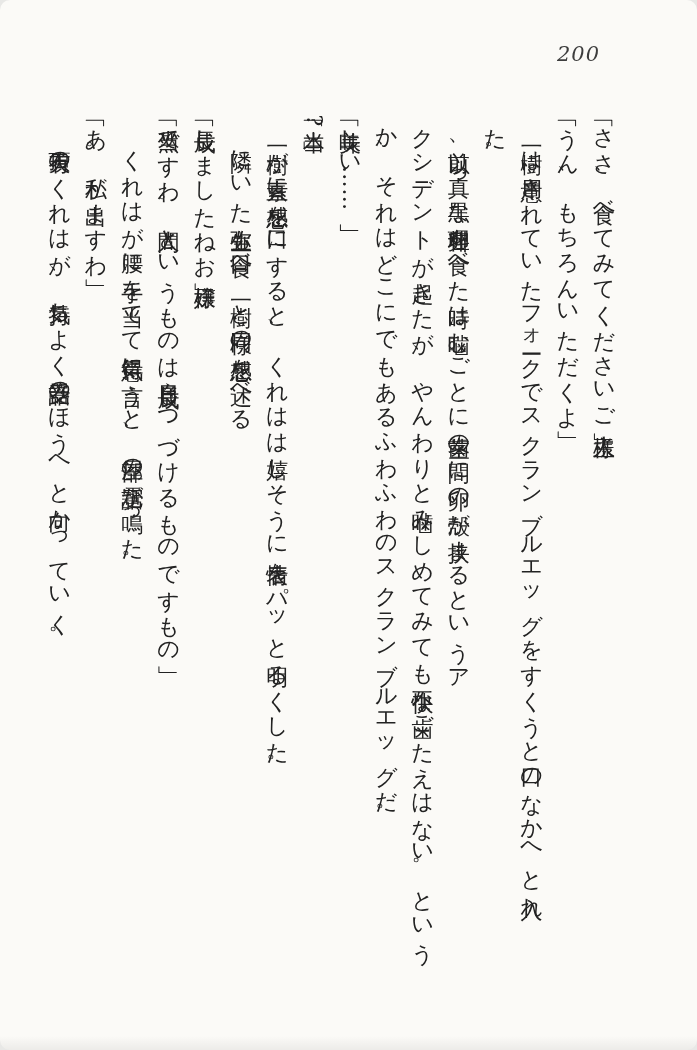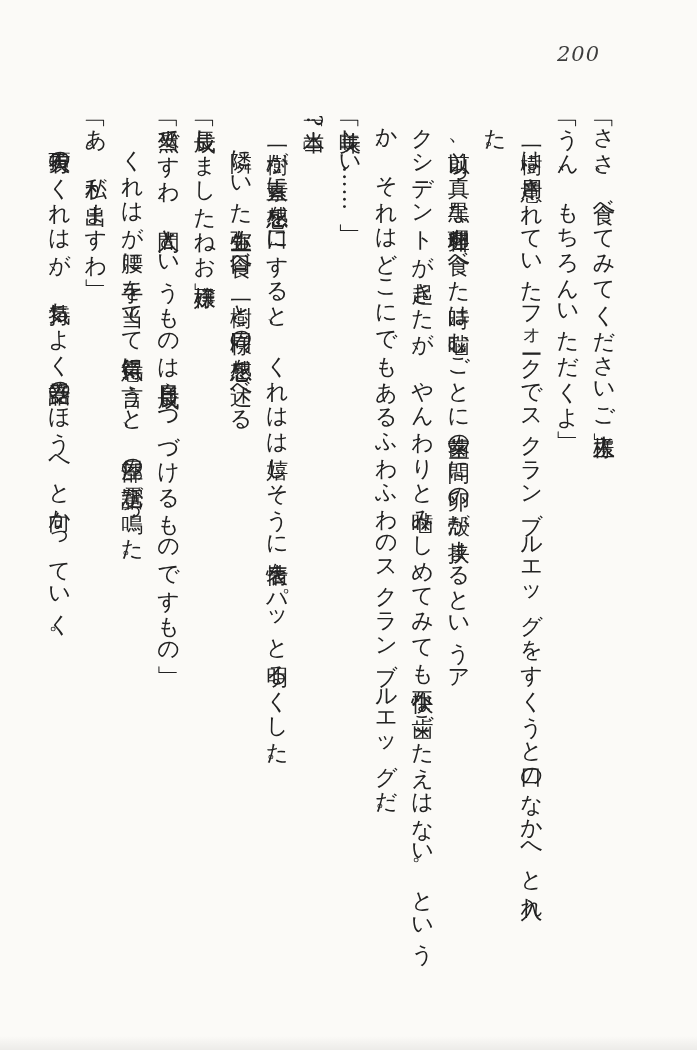--- a/index.html
+++ b/index.html
@@ -8,20 +8,21 @@
     background: #e8e8e6;
   }
   .page {
     position: relative;
     width: 697px;
     height: 1050px;
     margin: 0 auto;
     background: #fbfaf7;
     overflow: hidden;
     font-family: "DejaVu Serif", "Liberation Serif", serif;
+    border-radius: 10px;
   }
   
   .page::after {
     content: "";
     position: absolute;
     left: 0; right: 0; bottom: 0;
     height: 14px;
     background: linear-gradient(to bottom, rgba(0,0,0,0), rgba(0,0,0,0.06));
     pointer-events: none;
   }

